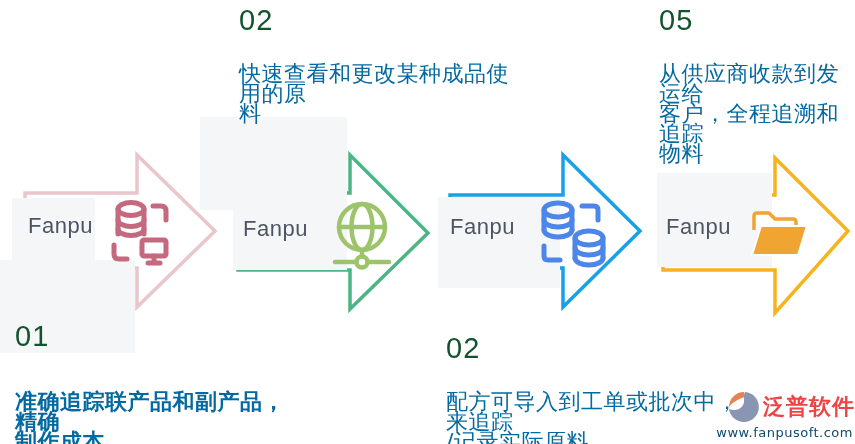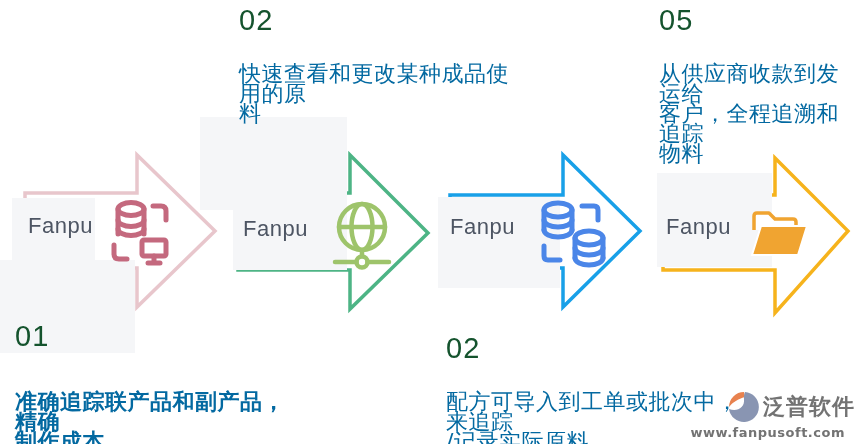--- a/index.html
+++ b/index.html
@@ -22,26 +22,26 @@
     position:absolute;z-index:3;font-size:22px;color:#4d5563;
     letter-spacing:0.5px;font-family:Liberation Sans, sans-serif;
   }
   .step-icon{position:absolute;z-index:3;}
   #logo{
     position:absolute;right:0;bottom:4px;z-index:4;width:138px;
     display:flex;flex-direction:column;align-items:flex-end;
   }
   #logo .logo-row{display:flex;align-items:center;}
   #logo .logo-name{
-    font-size:22px;font-weight:bold;color:#737373;letter-spacing:1px;
+    font-size:22px;font-weight:bold;color:#ef4444;letter-spacing:1px;
     margin-left:2px;
   }
   #logo .logo-url{
-    font-size:13px;font-weight:bold;color:#737373;letter-spacing:0.5px;
-    margin-top:0px;margin-right:10px;
+    font-size:13px;font-weight:normal;color:#0c4a6e;letter-spacing:0.5px;
+    margin-top:0px;margin-right:2px;
   }
 </style>
 </head>
 <body>
 
 <div id="stage">
 
   <svg id="arrow-layer" width="855" height="444" viewBox="0 0 855 444">
     <path d="M25 193 H137 V155 L215 231 L137 307 V268 H25 Z" fill="none" stroke-width="3.5" stroke="#e8c6cc"></path>
     <path d="M238 193 H350 V155 L428 233 L350 309 V270 H238 Z" fill="none" stroke-width="3.5" stroke="#4db485"></path>

